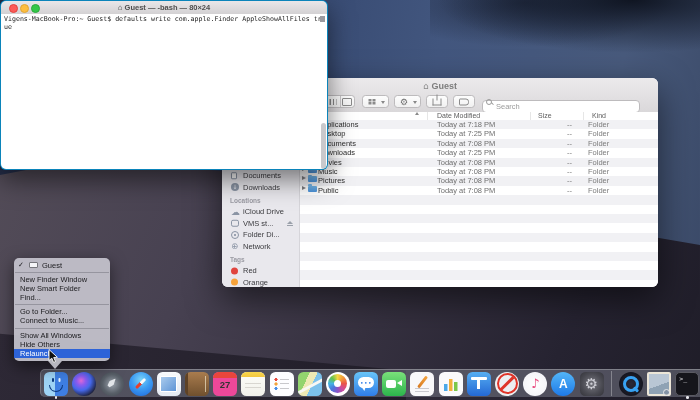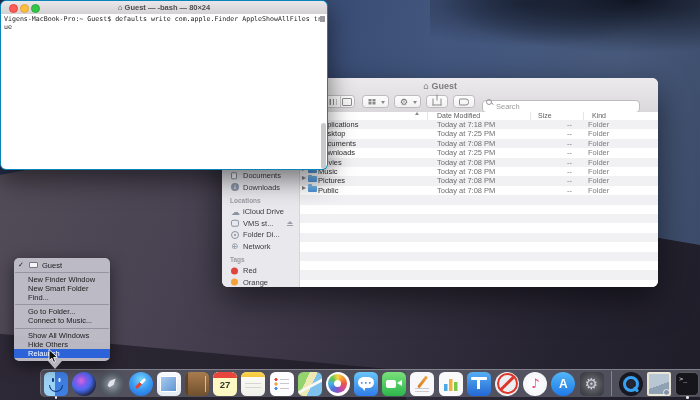--- a/index.html
+++ b/index.html
@@ -118,21 +118,21 @@
   .tline{white-space:pre;}
   .tcursor{display:inline-block;width:4px;height:6.5px;border:1px solid #4a4a4a;
     vertical-align:-1px;margin-left:1px;}
   .tscroll-top{position:absolute;right:2px;top:15px;width:5px;height:6px;background:#9a9aa0;}
   .tscroll-thumb{position:absolute;right:1.5px;top:122px;width:5px;height:46px;border-radius:2.5px;background:#c9c9cc;}
 
   
   .cmenu{position:absolute;left:14px;top:258px;width:96px;z-index:40;border-radius:5px;
     background:rgba(198,196,206,.92);box-shadow:0 5px 16px rgba(0,0,0,.5);
     padding:2.5px 0;font-size:7.5px;color:#1b1b1e;}
-  .mitem{position:relative;height:9.2px;line-height:9.2px;padding-left:14px;white-space:nowrap;}
+  .mitem{position:relative;height:9.2px;line-height:9.2px;padding-left:6px;white-space:nowrap;}
   .mitem.first{padding-left:28px;}
   .mitem.hl{background:#2d63d8;color:#fff;}
   .mcheck{position:absolute;left:4px;font-family:"DejaVu Sans",sans-serif;font-size:7px;}
   .mwin{position:absolute;left:15px;top:1.8px;width:9px;height:6px;background:#f6f6f9;
     border:0.5px solid #77777d;border-radius:1px;box-sizing:border-box;}
   .msep{height:1px;background:rgba(80,80,92,.35);margin:2px 1px;}
   .menu-tail{position:absolute;left:34px;top:100%;width:0;height:0;
     border-left:7px solid transparent;border-right:7px solid transparent;
     border-top:8px solid rgba(198,196,206,.92);}
 
@@ -158,21 +158,21 @@
     clip-path:polygon(50% 0,78% 55%,62% 100%,38% 100%,22% 55%);transform:rotate(42deg);}
   .di-safari{border-radius:50%;background:radial-gradient(circle at 50% 32%,#7ad4f8 0%,#3d9cf2 45%,#1b66da 100%);}
   .di-safari:after{left:5.5px;top:10.8px;width:13px;height:2.6px;border-radius:1.3px;
     background:linear-gradient(90deg,#e8402c 50%,#f6f8fa 50%);transform:rotate(-45deg);}
   .di-mail{background:linear-gradient(#f8fafc,#e4eaf2);}
   .di-mail:after{left:3.5px;right:3.5px;top:4px;bottom:4px;border-radius:1px;
     background:linear-gradient(135deg,#aacbed,#5f95d6);border:1px solid #fff;}
   .di-contacts{background:linear-gradient(#a97c4e,#70502e);}
   .di-contacts:before{left:0;top:0;bottom:0;width:3px;background:#5e4226;border-radius:5.5px 0 0 5.5px;}
   .di-contacts:after{right:2.5px;top:4px;bottom:4px;width:1.5px;background:rgba(240,228,200,.7);}
-  .di-calendar{background:#fef9c3;}
+  .di-calendar{background:#ec4899;}
   .di-calendar:before{top:0;left:0;right:0;height:6px;background:#e8463c;border-radius:5.5px 5.5px 0 0;}
   .cal-day{position:absolute;top:7px;left:0;right:0;text-align:center;font-size:9.5px;
     font-weight:bold;color:#333;}
   .di-notes{background:linear-gradient(#fdfdf9,#f1f0ea);}
   .di-notes:before{top:0;left:0;right:0;height:5.5px;background:linear-gradient(#f8d64e,#f3c73e);
     border-radius:5.5px 5.5px 0 0;}
   .di-notes:after{left:4px;right:4px;top:11px;height:1px;background:#d8d6d0;box-shadow:0 4px 0 #d8d6d0;}
   .di-reminders{background:#fdfdff;}
   .di-reminders:after{left:4px;top:5px;width:16px;height:14px;background-repeat:no-repeat;
     background-image:

